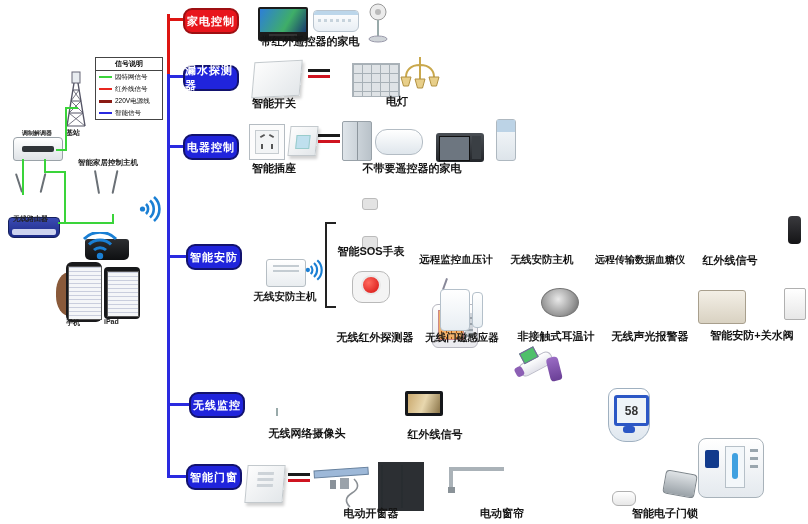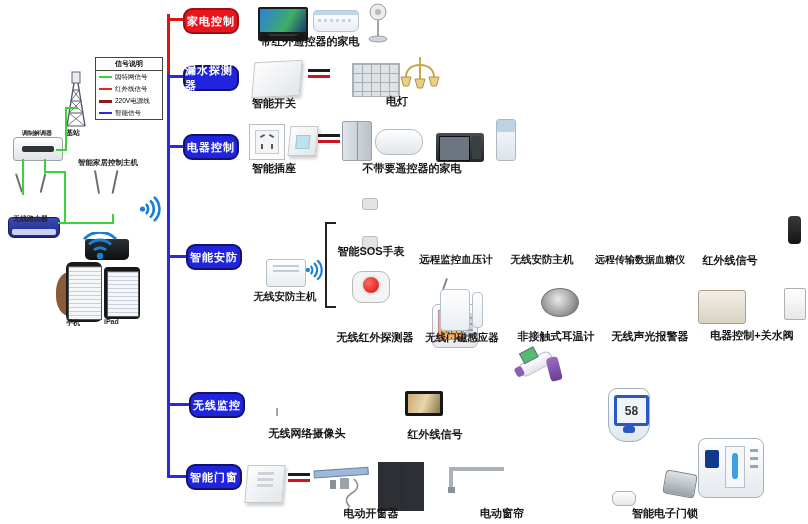--- a/index.html
+++ b/index.html
@@ -325,21 +325,21 @@
 <div class="dev smoke" style="left:541px;top:288px;width:36px;height:27px"></div>
 
 <div class="dev leakbox" style="left:698px;top:290px;width:46px;height:32px"></div>
 
 <div class="dev smallbox" style="left:784px;top:288px;width:20px;height:30px"></div>
 
 <div class="cap" style="left:334px;top:330px;width:82px">无线红外探测器</div>
 <div class="cap" style="left:422px;top:331px;width:80px;font-size:10.5px">无线门磁感应器</div>
 <div class="cap" style="left:514px;top:329px;width:84px">非接触式耳温计</div>
 <div class="cap" style="left:608px;top:329px;width:84px">无线声光报警器</div>
-<div class="cap" style="left:698px;top:328px;width:108px">电器控制+关水阀</div>
+<div class="cap" style="left:698px;top:328px;width:108px">智能安防+关水阀</div>
 
 <div class="ln" style="left:276px;top:408px;width:2px;height:8px;background:#9aa"></div>
 
 <div class="cap" style="left:264px;top:426px;width:86px">无线网络摄像头</div>
 
 <div class="dev monitorscr" style="left:405px;top:391px;width:32px;height:19px">
     <div class="img"></div>
   </div>
 
 <div class="cap" style="left:404px;top:427px;width:62px">红外线信号</div>

